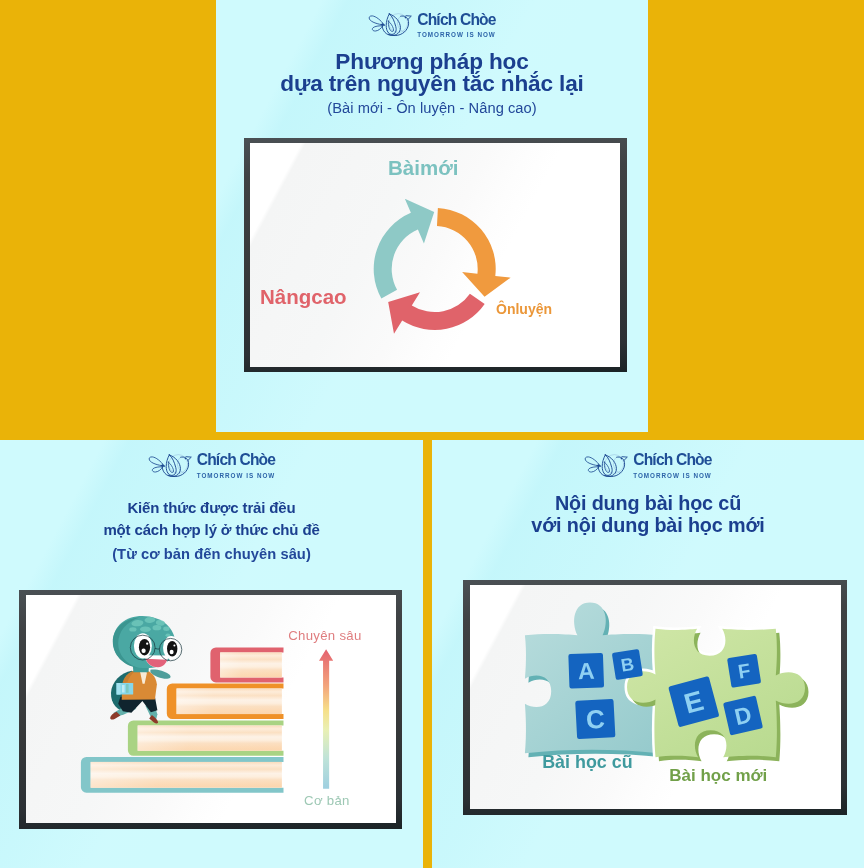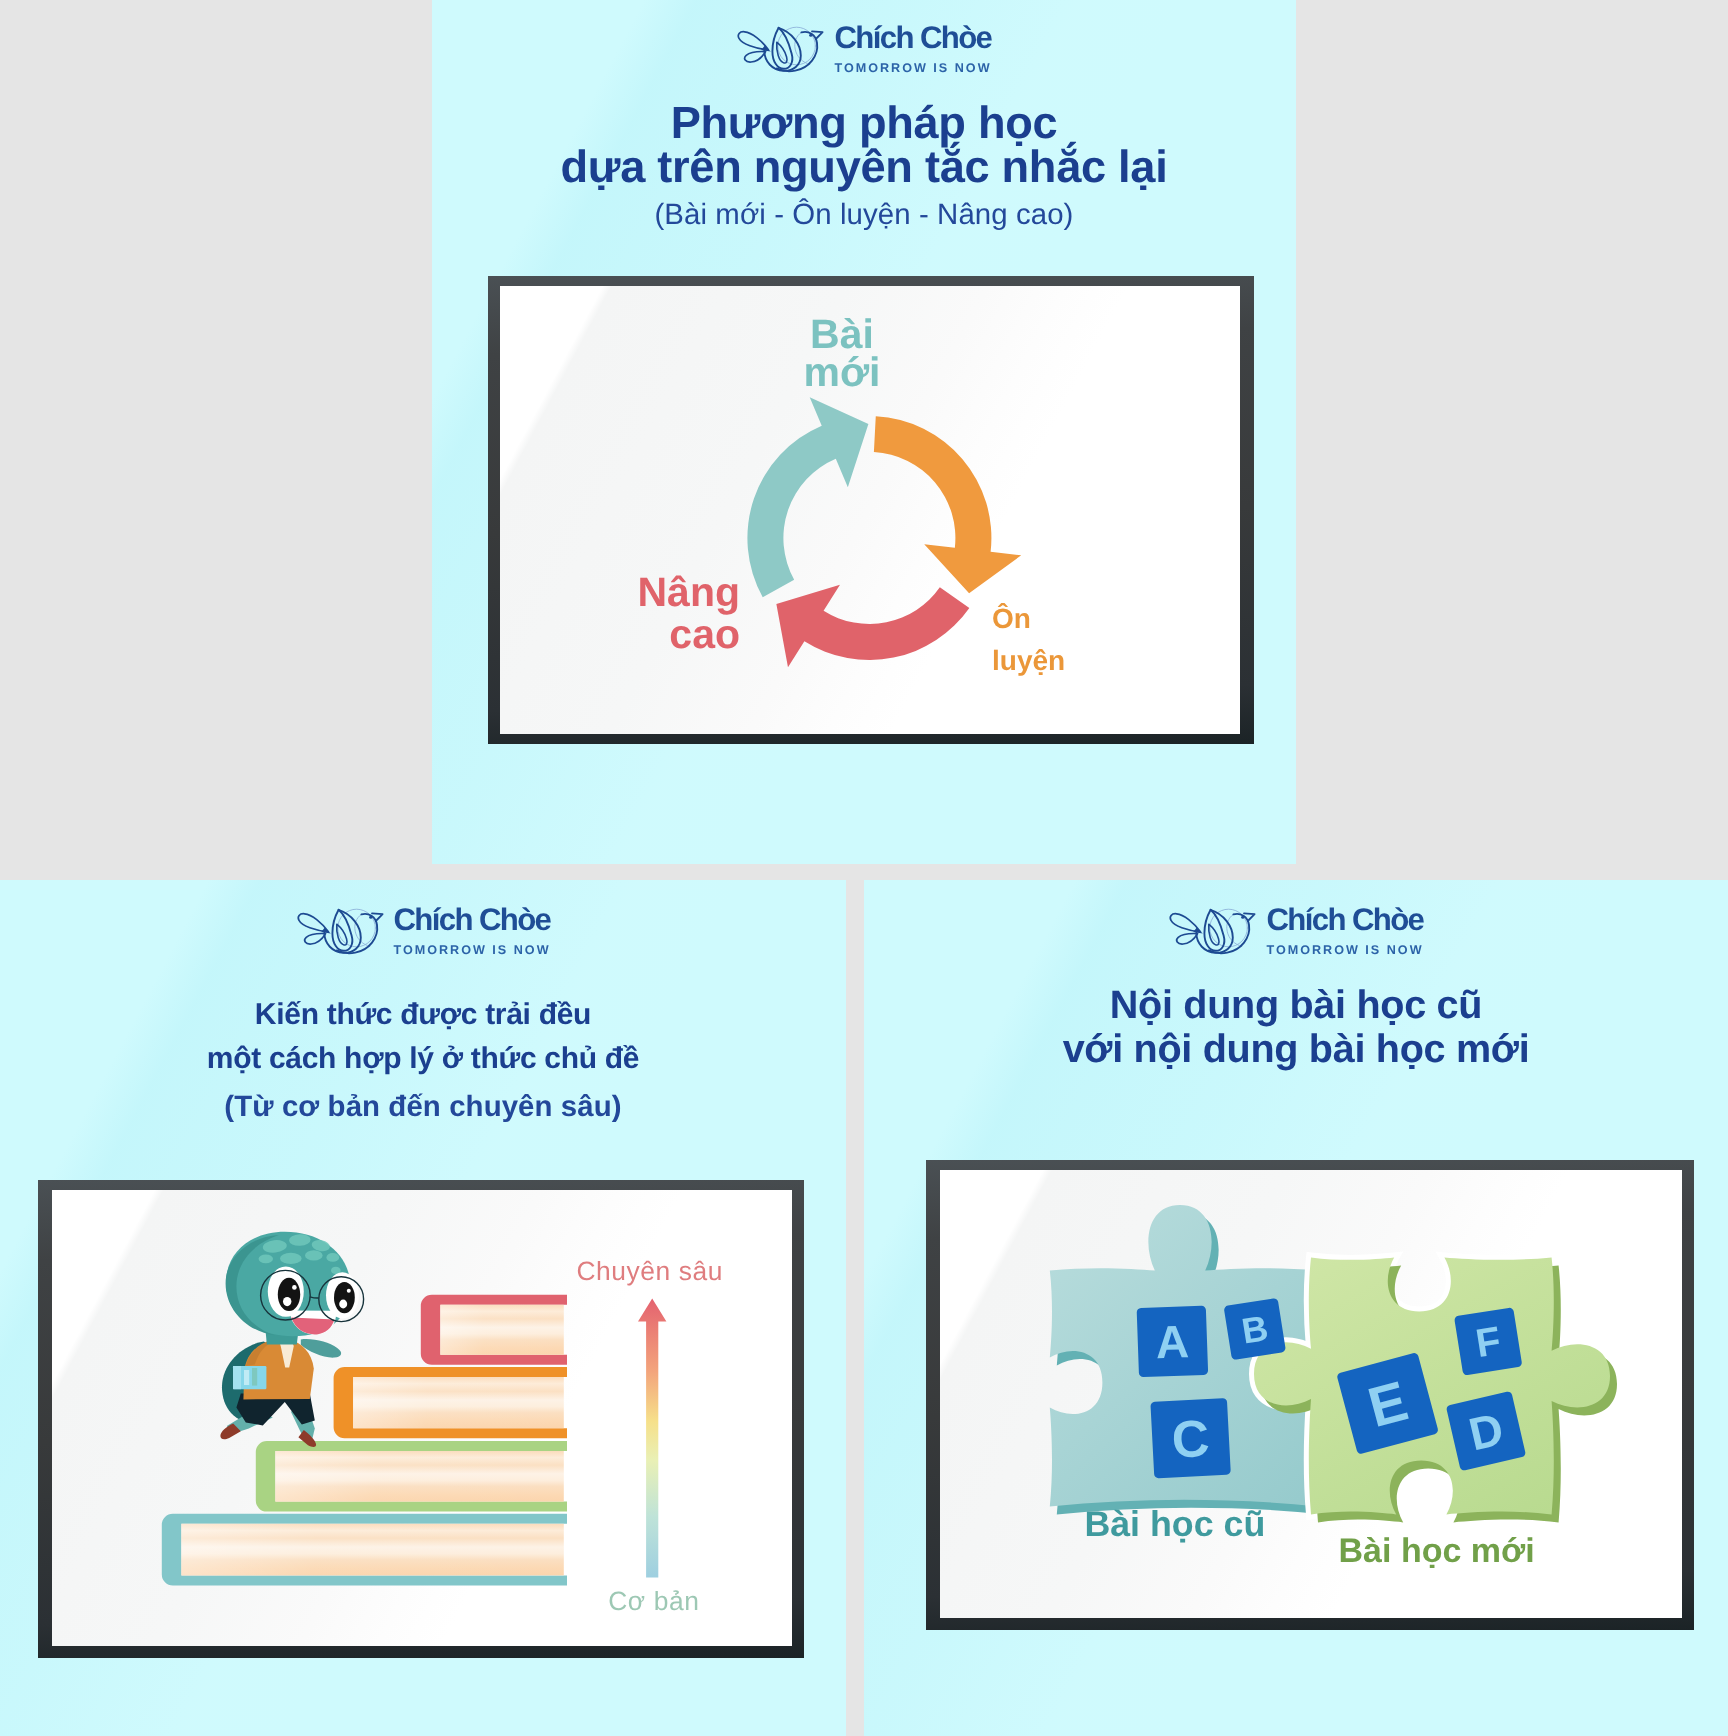--- a/index.html
+++ b/index.html
@@ -1,19 +1,19 @@
 <!DOCTYPE html>
 <html><head>
 <meta charset="utf-8">
 <title>Chich Choe Infographic</title>
 <style>
   html,body{margin:0;padding:0;background:#000;}
   body{width:864px;height:868px;overflow:hidden;
        font-family:"Liberation Sans",sans-serif;-webkit-font-smoothing:antialiased;}
-  .stage{position:relative;width:864px;height:868px;background:#e5e5e5;}
+  .stage{position:relative;width:864px;height:868px;background:#eab308;}
   .panel{position:absolute;background:#cffafd;overflow:hidden;}
   #panel-top{left:216px;top:0;width:432px;height:432px;}
   #panel-bl{left:0;top:440px;width:423px;height:428px;}
   #panel-br{left:432px;top:440px;width:432px;height:428px;}
 
   
   .logo{position:absolute;display:flex;align-items:center;}
   .logo .mark{flex:0 0 auto;}
   .logo .wordwrap{display:flex;flex-direction:column;align-items:flex-start;}
   .logo .word{font-weight:700;color:#1f4e96;letter-spacing:-0.2px;line-height:1;}
@@ -45,21 +45,21 @@
   
   #logo-top{left:0;top:9px;width:432px;justify-content:center;}
   #logo-top .mark{margin-right:5px;}
   #logo-top .word{font-size:15.6px;letter-spacing:-0.82px;}
   #logo-top .tag{font-size:6.3px;letter-spacing:1.0px;margin-top:4.6px;}
   #h-top{top:50.6px;font-size:22.6px;line-height:22.3px;letter-spacing:-0.15px;}
   #s-top{top:100.4px;font-size:14.7px;line-height:16px;letter-spacing:0.05px;}
   #frame-top{left:28px;top:138px;width:383px;height:234px;}
   #frame-top .inner{left:6px;top:5px;right:7px;bottom:5px;}
   #cycle-svg{position:absolute;left:0;top:0;}
-  .cyc-label{position:absolute;display:flex;flex-direction:column;
+  .cyc-label{position:absolute;display:flex;
              font-weight:700;line-height:1.1;white-space:nowrap;}
   #lab-bai{left:138px;top:15px;width:66px;align-items:center;color:#7cc2c0;font-size:20.5px;line-height:19.4px;}
   #lab-on{left:246px;top:156px;align-items:flex-start;color:#eb9739;font-size:14px;line-height:21px;justify-content:center;}
   #lab-nang{left:10px;top:143px;width:110px;align-items:flex-end;color:#e0636a;font-size:20.5px;line-height:21px;text-align:right;}
 
   
   #logo-bl{left:0;top:9.6px;width:423px;justify-content:center;}
   #logo-bl .mark{margin-right:5px;}
   #logo-bl .word{font-size:15.6px;letter-spacing:-0.82px;}
   #logo-bl .tag{font-size:6.3px;letter-spacing:1.0px;margin-top:4.6px;}

